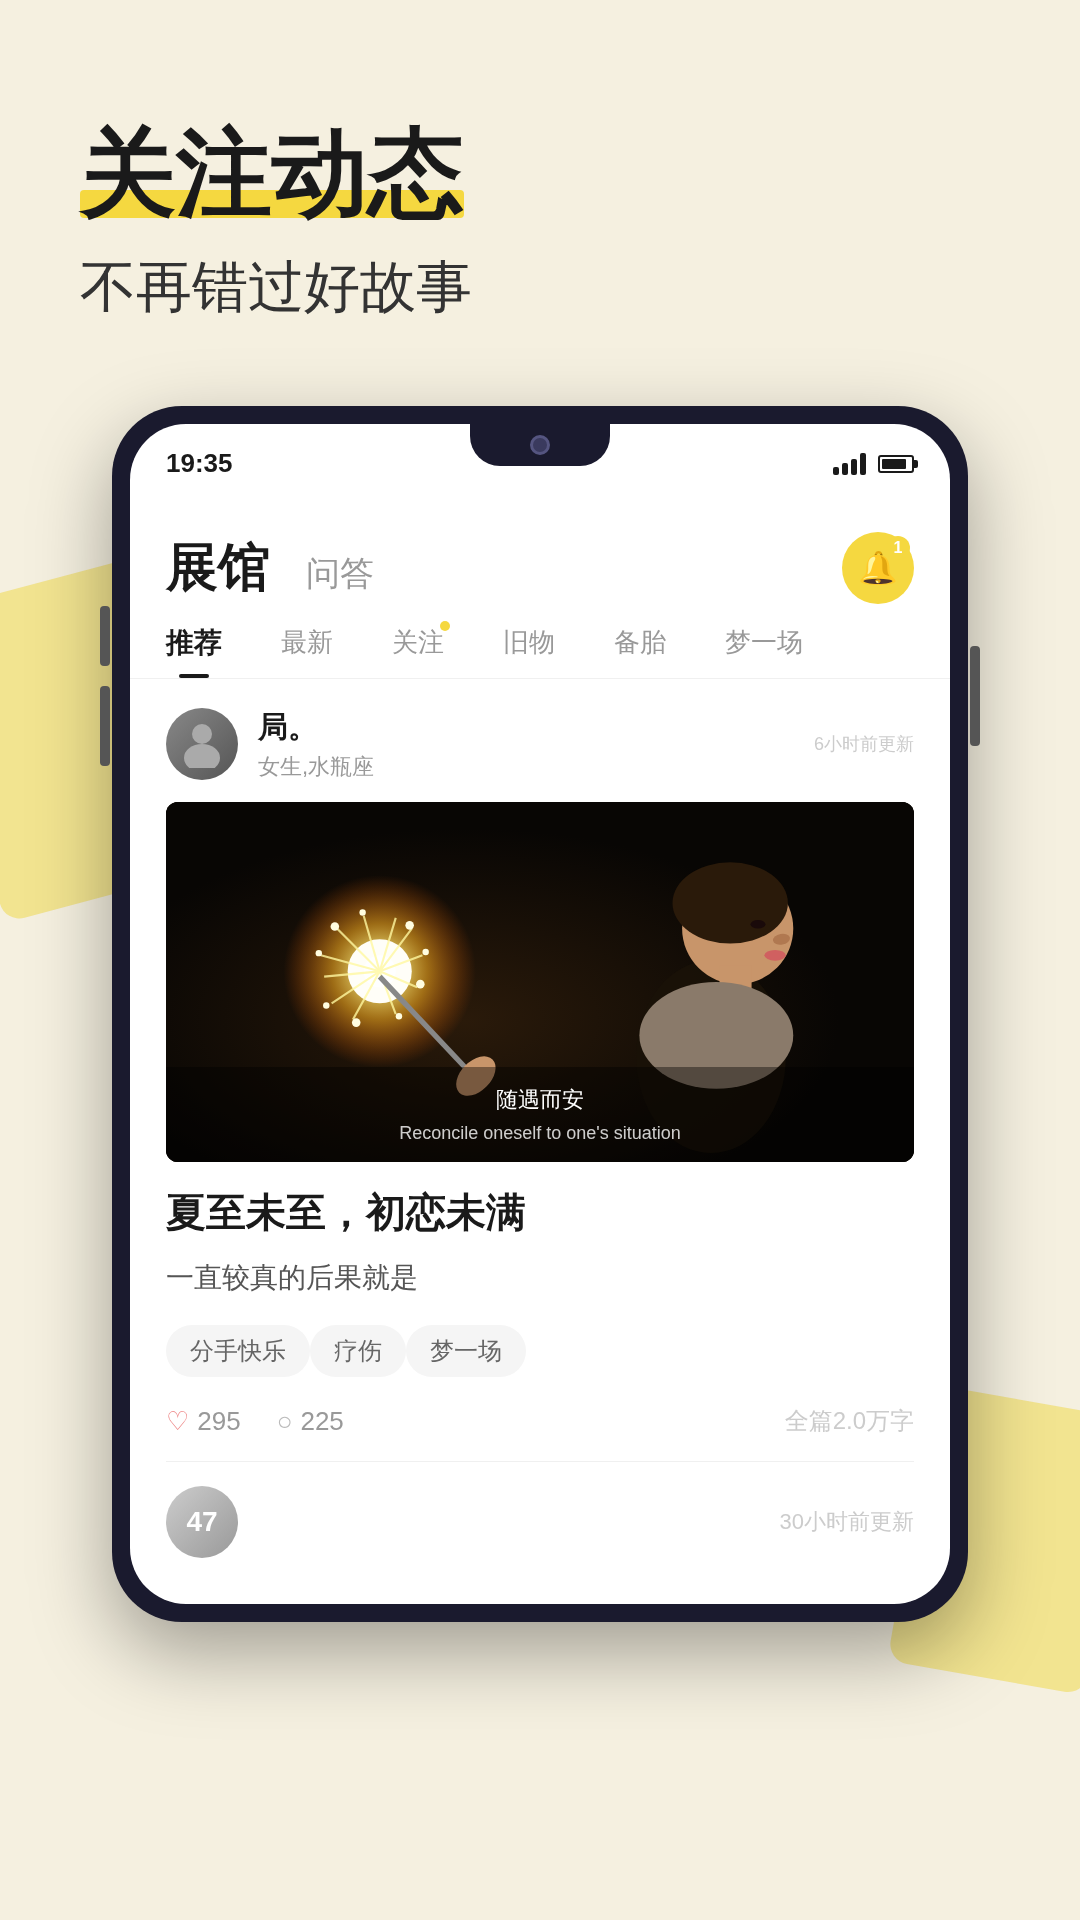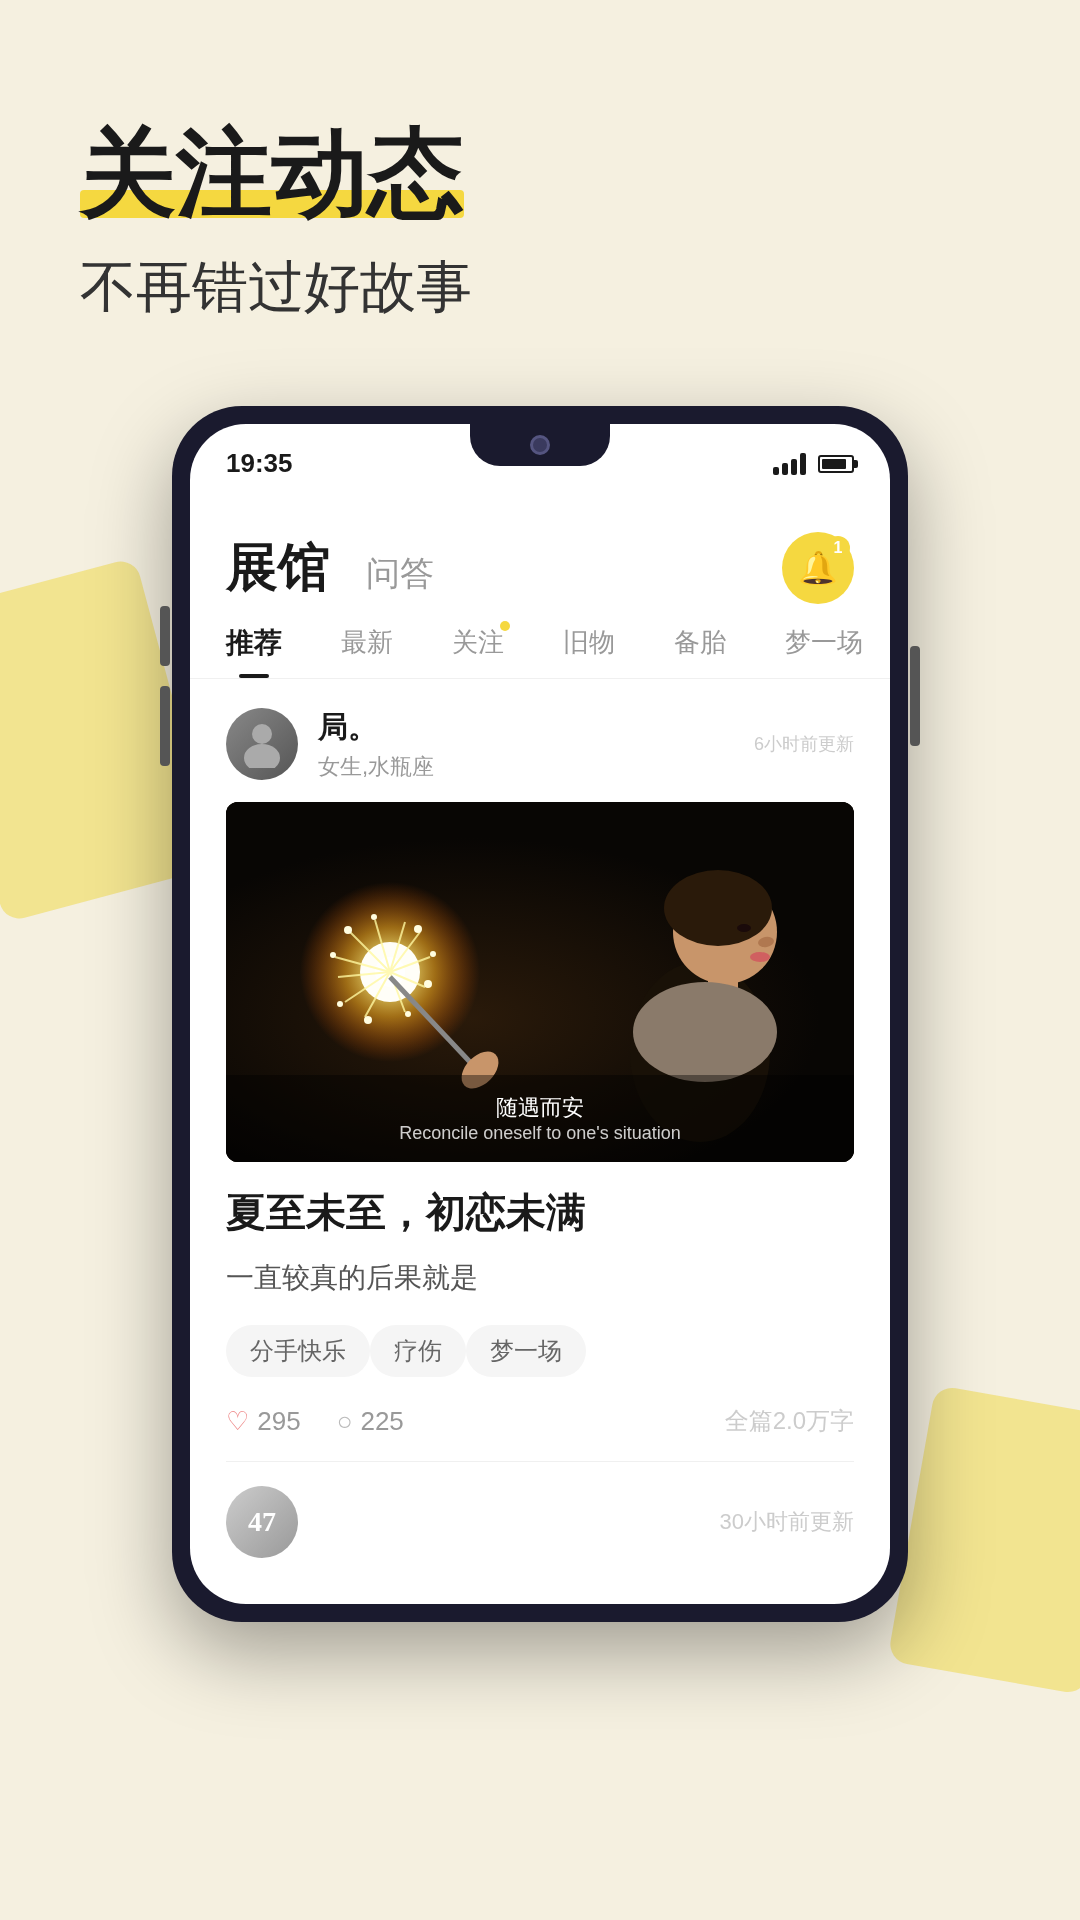--- a/index.html
+++ b/index.html
@@ -72,21 +72,21 @@
 
     
     .phone-container {
       position: relative;
       z-index: 1;
       display: flex;
       justify-content: center;
       margin-top: 20px;
     }
     .phone-mockup {
-      width: 736px;
+      width: 856px;
       background: #1a1a2e;
       border-radius: 70px;
       padding: 18px;
       box-shadow: 0 30px 80px rgba(0,0,0,0.35);
       position: relative;
     }
     .phone-frame {
       background: #2a2a3e;
       border-radius: 56px;
       overflow: hidden;
@@ -339,21 +339,21 @@
       background: rgba(0,0,0,0.4);
     }
     .caption-cn {
       font-size: 22px;
       color: #fff;
       font-weight: 500;
     }
     .caption-en {
       font-size: 18px;
       color: rgba(255,255,255,0.8);
-      margin-top: 0;
+      margin-top: 8px;
     }
 
     
     .post-title {
       font-size: 40px;
       font-weight: 700;
       color: #1a1a1a;
       margin-top: 24px;
       line-height: 1.3;
     }
@@ -413,21 +413,20 @@
       height: 72px;
       border-radius: 50%;
       background: linear-gradient(135deg, #ccc 0%, #999 100%);
       flex-shrink: 0;
       display: flex;
       align-items: center;
       justify-content: center;
       font-size: 28px;
       font-weight: 700;
       color: #fff;
-      font-family: Liberation Serif, serif;
     }
     .second-post-info {
       flex: 1;
     }
     .second-post-time {
       font-size: 22px;
       color: #ccc;
       text-align: right;
     }
 

